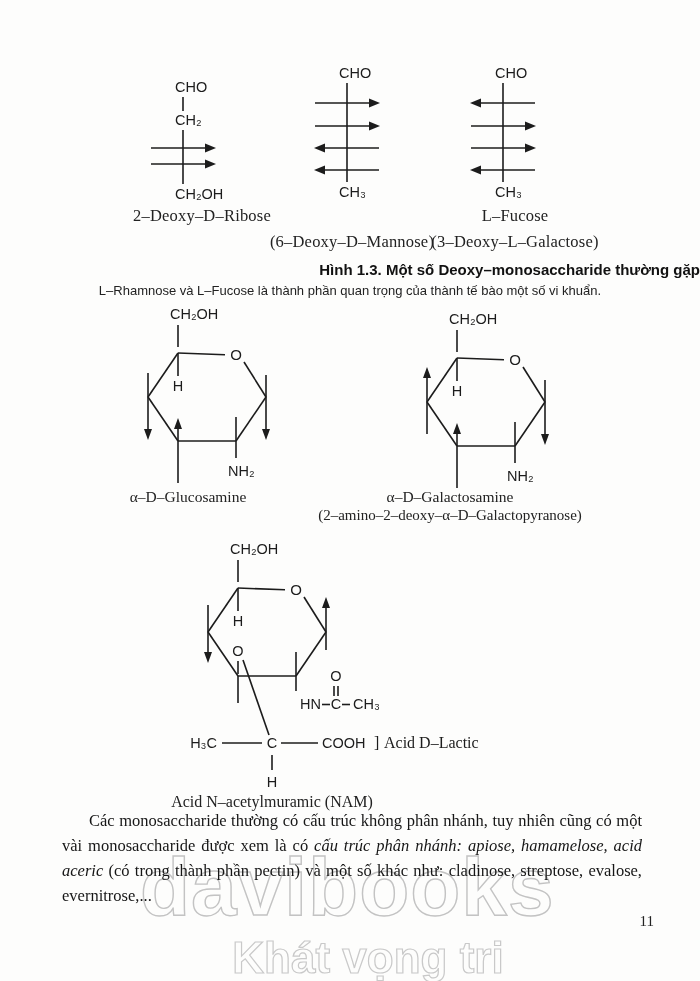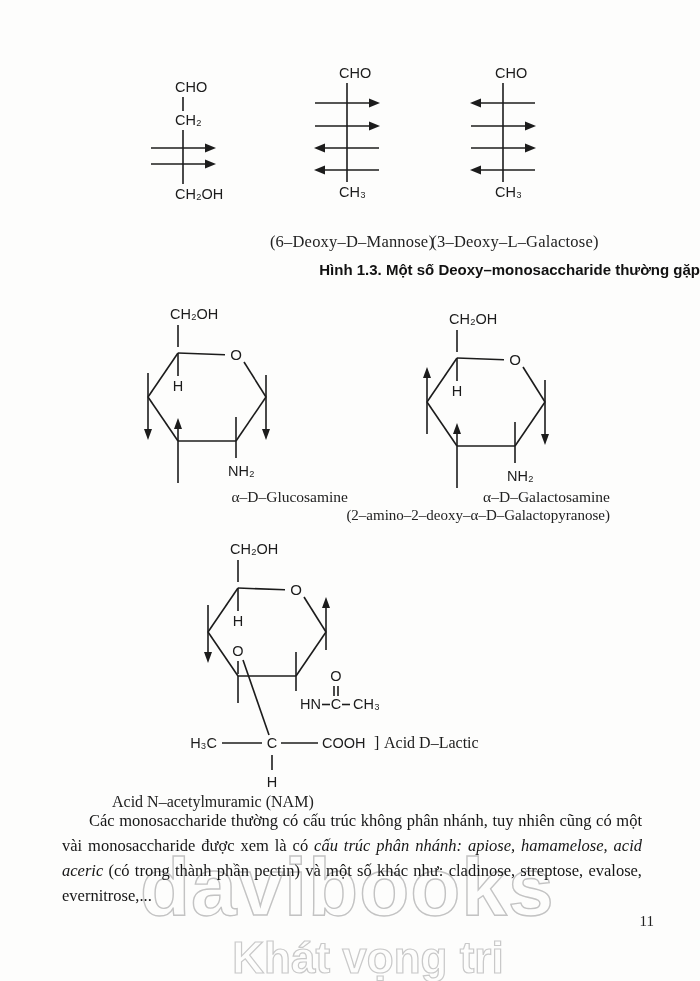--- a/index.html
+++ b/index.html
@@ -26,26 +26,26 @@
     position:absolute;left:0;width:700px;text-align:center;
     font-family:"Liberation Sans","DejaVu Sans",sans-serif;
     font-weight:bold;font-size:15px;color:#111;
   }
   .caption-subtitle{
     position:absolute;left:0;width:700px;text-align:center;
     font-family:"Liberation Sans","DejaVu Sans",sans-serif;
     font-size:13px;color:#222;
   }
   .ring-label{
-    position:absolute;text-align:right;color:#222;
+    position:absolute;text-align:center;color:#222;
     font-size:15.5px;line-height:18px;
   }
   .ring-label .sub{font-size:15px;}
   .nam-label{
-    position:absolute;text-align:left;color:#222;font-size:16px;
+    position:absolute;text-align:center;color:#222;font-size:16px;
   }
   .body-par{
     position:absolute;left:62px;top:808px;width:580px;
     font-size:16.5px;line-height:25px;text-align:justify;
     text-indent:27px;color:#161616;z-index:2;
   }
   .body-par i{font-style:italic;}
   .page-number{
     position:absolute;left:624px;top:913px;width:30px;
     font-size:15px;color:#222;text-align:right;z-index:2;
@@ -127,24 +127,27 @@
       <line x1="48" y1="82" x2="106" y2="82"></line>
       <polygon points="102,77.5 102,86.5 113,82"></polygon>
     </g>
     <g>
       <line x1="54" y1="104" x2="112" y2="104"></line>
       <polygon points="58,99.5 58,108.5 47,104"></polygon>
     </g>
     <text x="72" y="131">CH₃</text>
   </svg>
 
+  <div class="fischer-label" style="left:102px;top:206px;width:200px;">2–Deoxy–D–Ribose</div>
+  <div class="fischer-label" style="left:410px;top:206px;width:210px;">L–Fucose</div>
   <div class="fischer-label" style="left:252px;top:232px;width:200px;">(6–Deoxy–D–Mannose)</div>
   <div class="fischer-label" style="left:410px;top:232px;width:210px;">(3–Deoxy–L–Galactose)</div>
 
   <div class="caption-title" style="top:261px;text-align:right;">Hình 1.3. Một số Deoxy–monosaccharide thường gặp</div>
+  <div class="caption-subtitle" style="top:283px;">L–Rhamnose và L–Fucose là thành phần quan trọng của thành tế bào một số vi khuẩn.</div>
 
   <svg style="left:108px;top:283px;" width="220" height="212" viewBox="0 0 220 212">
     <g>
       <line x1="70" y1="70" x2="117" y2="71.8"></line>
       <line x1="136" y1="79" x2="158" y2="114"></line>
       <line x1="158" y1="114" x2="128" y2="158"></line>
       <line x1="128" y1="158" x2="70" y2="158"></line>
       <line x1="70" y1="158" x2="40" y2="114"></line>
       <line x1="40" y1="114" x2="70" y2="70"></line>
     </g>

